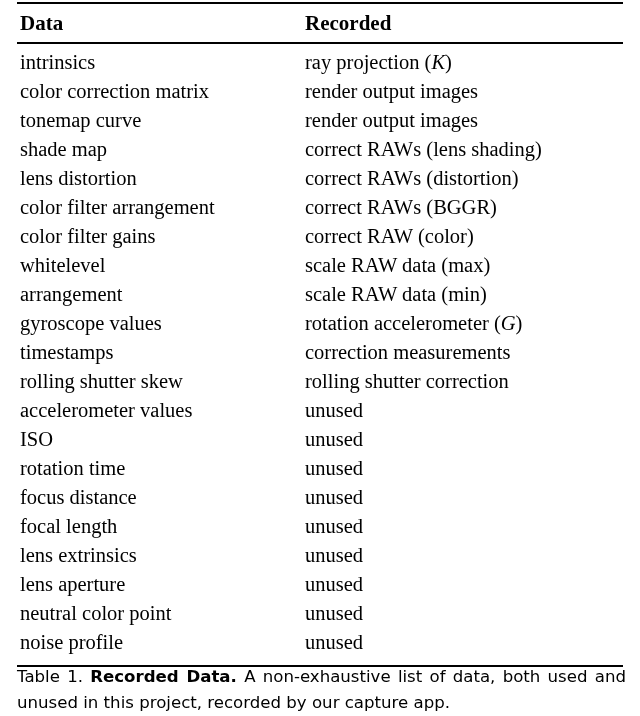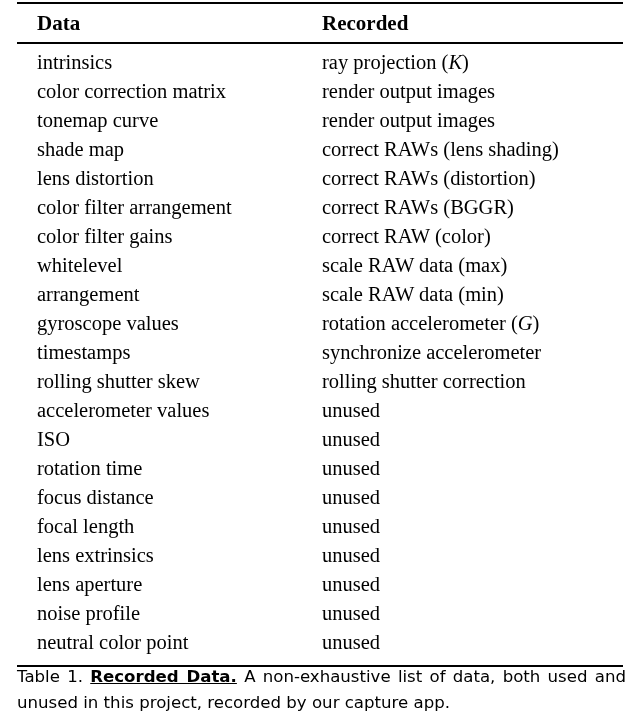--- a/index.html
+++ b/index.html
@@ -36,21 +36,20 @@
     background: #000;
   }
   .rule-top    { height: 2.2px; margin-top: 2px; }
   .rule-header { height: 1.6px; }
   .rule-bottom { height: 2.2px; }
 
   table.data-table {
     width: 100%;
     border-collapse: collapse;
     table-layout: fixed;
-    margin-left: 17px;
   }
   table.data-table col.c-data    { width: 285px; }
   table.data-table col.c-purpose { width: 321px; }
 
   table.data-table th,
   table.data-table td {
     text-align: left;
     vertical-align: baseline;
     padding: 0;
     font-size: 20.5px;
@@ -78,21 +77,21 @@
     position: absolute;
     left: 17px;
     top: 664px;
     width: 609px;
     font-family: "DejaVu Sans", "Liberation Sans", sans-serif;
     font-size: 16.6px;
     line-height: 25.5px;
     text-align: justify;
     color: #000;
   }
-  #caption .cap-bold { font-weight: bold; text-decoration: underline; }
+  #caption .cap-bold { font-weight: bold; }
 </style>
 </head>
 <body>
 
 <div id="figure">
 
   <div id="table-wrap">
 
     <div class="rule rule-top"></div>
 
@@ -152,21 +151,21 @@
           <tr>
             <td>arrangement</td>
             <td>scale RAW data (min)</td>
           </tr>
           <tr>
             <td>gyroscope values</td>
             <td><span>rotation accelerometer (</span><span class="mathvar">G</span><span>)</span></td>
           </tr>
           <tr>
             <td>timestamps</td>
-            <td>synchronize accelerometer</td>
+            <td>correction measurements</td>
           </tr>
           <tr>
             <td>rolling shutter skew</td>
             <td>rolling shutter correction</td>
           </tr>
           <tr>
             <td>accelerometer values</td>
             <td><span class="unused">unused</span></td>
           </tr>
           <tr>
@@ -187,25 +186,25 @@
           </tr>
           <tr>
             <td>lens extrinsics</td>
             <td><span class="unused">unused</span></td>
           </tr>
           <tr>
             <td>lens aperture</td>
             <td><span class="unused">unused</span></td>
           </tr>
           <tr>
+            <td>neutral color point</td>
+            <td><span class="unused">unused</span></td>
+          </tr>
+          <tr>
             <td>noise profile</td>
-            <td><span class="unused">unused</span></td>
-          </tr>
-          <tr>
-            <td>neutral color point</td>
             <td><span class="unused">unused</span></td>
           </tr>
         </tbody>
     </table>
 
     <div class="rule rule-bottom"></div>
   </div>
 
   <div id="caption">
     <span>Table 1.</span>

